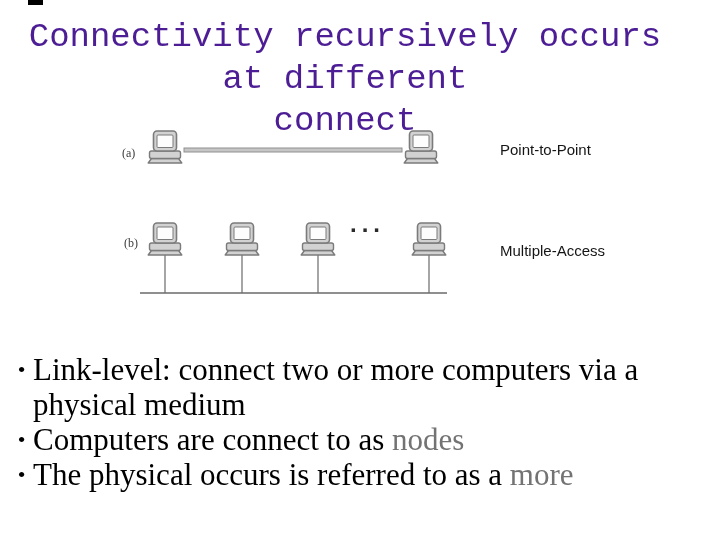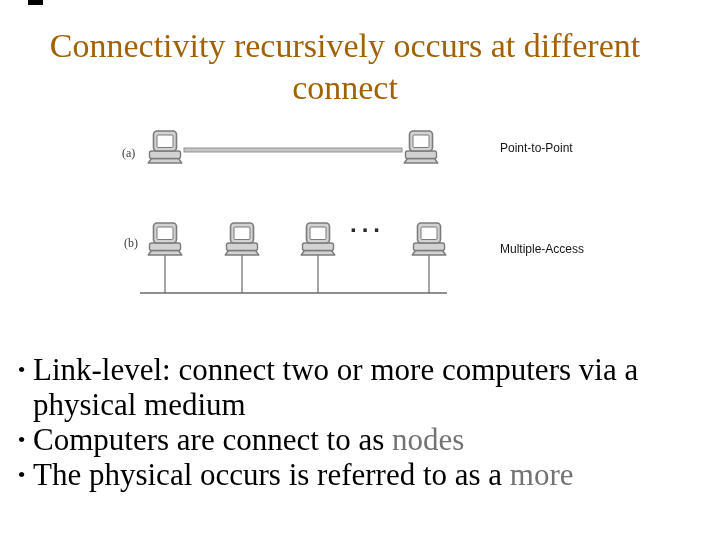--- a/index.html
+++ b/index.html
@@ -9,37 +9,38 @@
     position: relative;
     overflow: hidden;
     font-family: "Liberation Serif", serif;
     color: #000;
   }
   .edge-mark {
     position: absolute; left: 28px; top: 0; width: 15px; height: 5px;
     background: #000;
   }
   .title {
-    position: absolute; left: 0; top: 25px; width: 690px;
+    position: absolute; left: 0; top: 16px; width: 690px;
     text-align: center;
     font-size: 34px; line-height: 42px;
-    color: #a16207;
+    color: #4c1d95;
+    font-family: Liberation Mono, monospace;
   }
   .diagram-svg { position: absolute; left: 0; top: 0; }
   .fig-label {
     position: absolute;
     font-family: "Liberation Serif", serif;
     font-size: 12px; color: #3c3c3c;
   }
   .fig-label.a { left: 122px; top: 146px; }
   .fig-label.b { left: 124px; top: 236px; }
   .net-label {
     position: absolute; left: 500px;
     font-family: "Liberation Sans", sans-serif;
-    font-size: 12px; color: #151515;
+    font-size: 15px; color: #151515;
     white-space: nowrap;
   }
   .net-label.p2p { top: 141px; }
   .net-label.ma  { top: 242px; }
   .ellipsis {
     position: absolute; left: 350px; top: 210px;
     font-family: "Liberation Sans", sans-serif;
     font-weight: bold; font-size: 24px; letter-spacing: 5px;
     color: #2a2a2a;
   }

